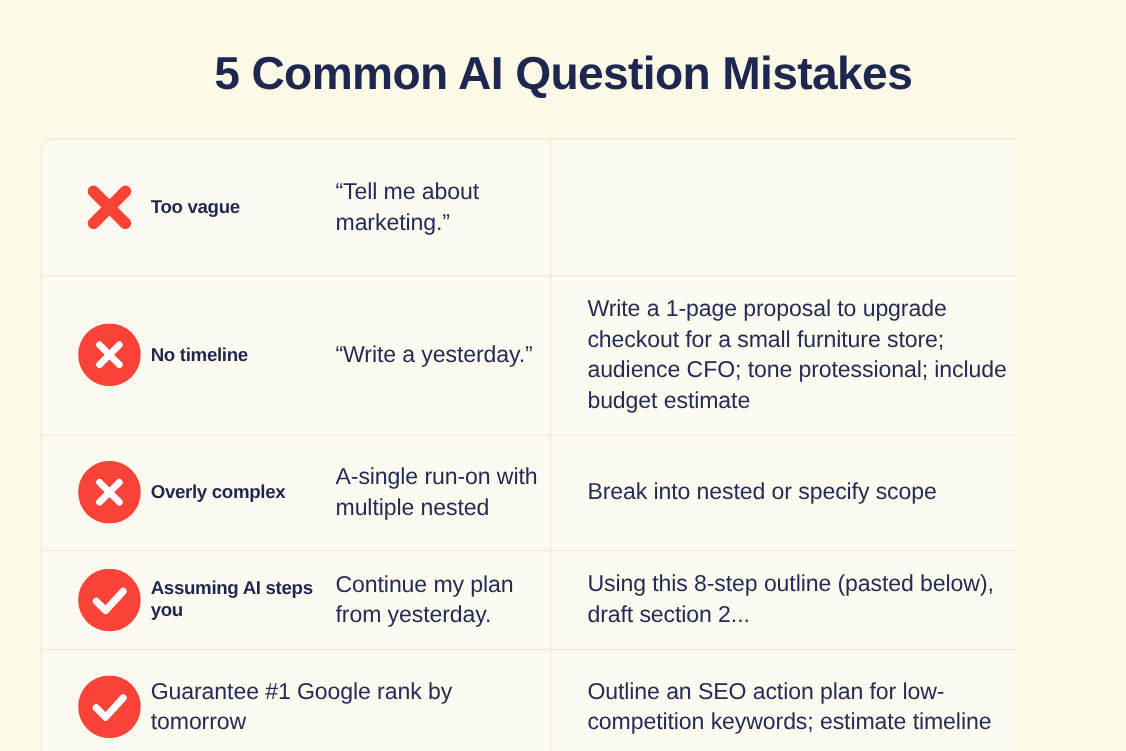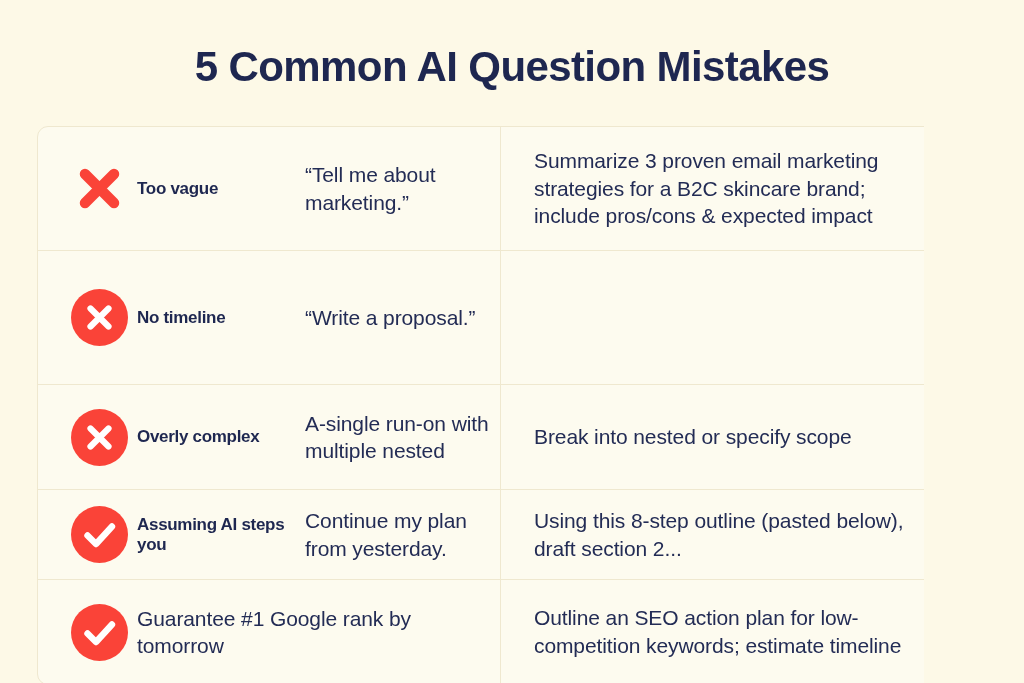--- a/index.html
+++ b/index.html
@@ -144,34 +144,34 @@
     <div class="mistake-row" data-row="0">
       <div class="row-left">
         <span class="row-icon">
           <svg viewBox="0 0 57 57" aria-hidden="true">
             <path d="M14 14 L43 43 M43 14 L14 43" stroke="#fa4338" stroke-width="10.5" stroke-linecap="round" fill="none"></path>
           </svg>
         </span>
         <span class="row-label">Too vague</span>
         <span class="row-example">“Tell me about marketing.”</span>
       </div>
-      <div class="row-right">Summarize 3 proven email marketing strategies for a B2C skincare brand; include pros/cons &amp; expected impact</div>
     </div>
 
     <div class="mistake-row" data-row="1">
       <div class="row-left">
         <span class="row-icon">
           <svg viewBox="0 0 57 57" aria-hidden="true">
             <circle cx="28.5" cy="28.5" r="28.5" fill="#fa4338"></circle>
             <path d="M19.5 19.5 L37.5 37.5 M37.5 19.5 L19.5 37.5" stroke="#ffffff" stroke-width="6.2" stroke-linecap="round" fill="none"></path>
           </svg>
         </span>
         <span class="row-label">No timeline</span>
-        <span class="row-example">“Write a proposal.”</span>
-      </div>
+        <span class="row-example">“Write a yesterday.”</span>
+      </div>
+      <div class="row-right">Write a 1-page proposal to upgrade checkout for a small furniture store; audience CFO; tone protessional; include budget estimate</div>
     </div>
 
     <div class="mistake-row" data-row="2">
       <div class="row-left">
         <span class="row-icon">
           <svg viewBox="0 0 57 57" aria-hidden="true">
             <circle cx="28.5" cy="28.5" r="28.5" fill="#fa4338"></circle>
             <path d="M19.5 19.5 L37.5 37.5 M37.5 19.5 L19.5 37.5" stroke="#ffffff" stroke-width="6.2" stroke-linecap="round" fill="none"></path>
           </svg>
         </span>

